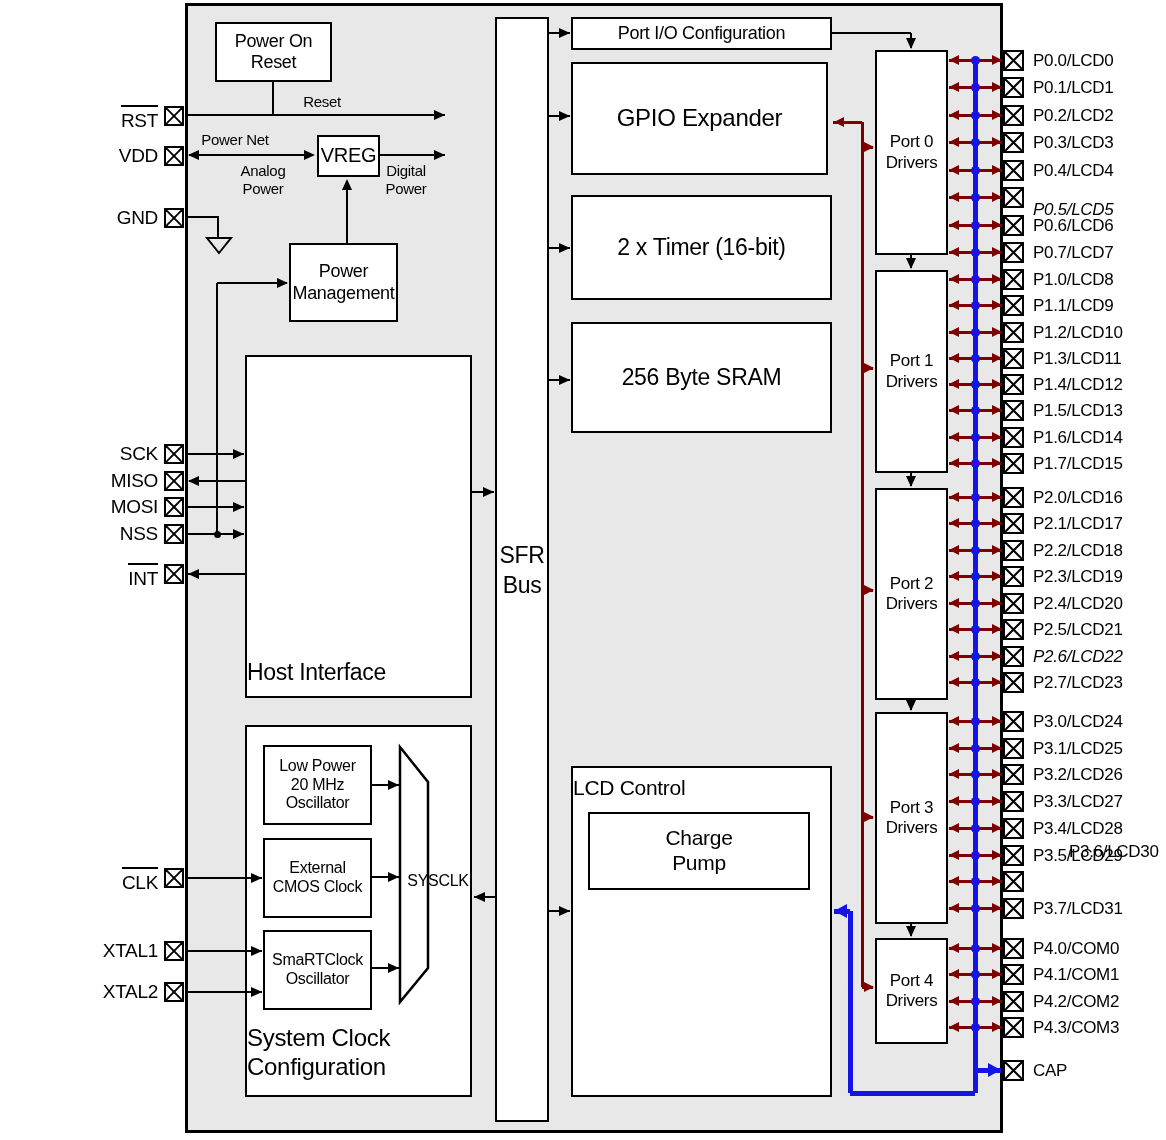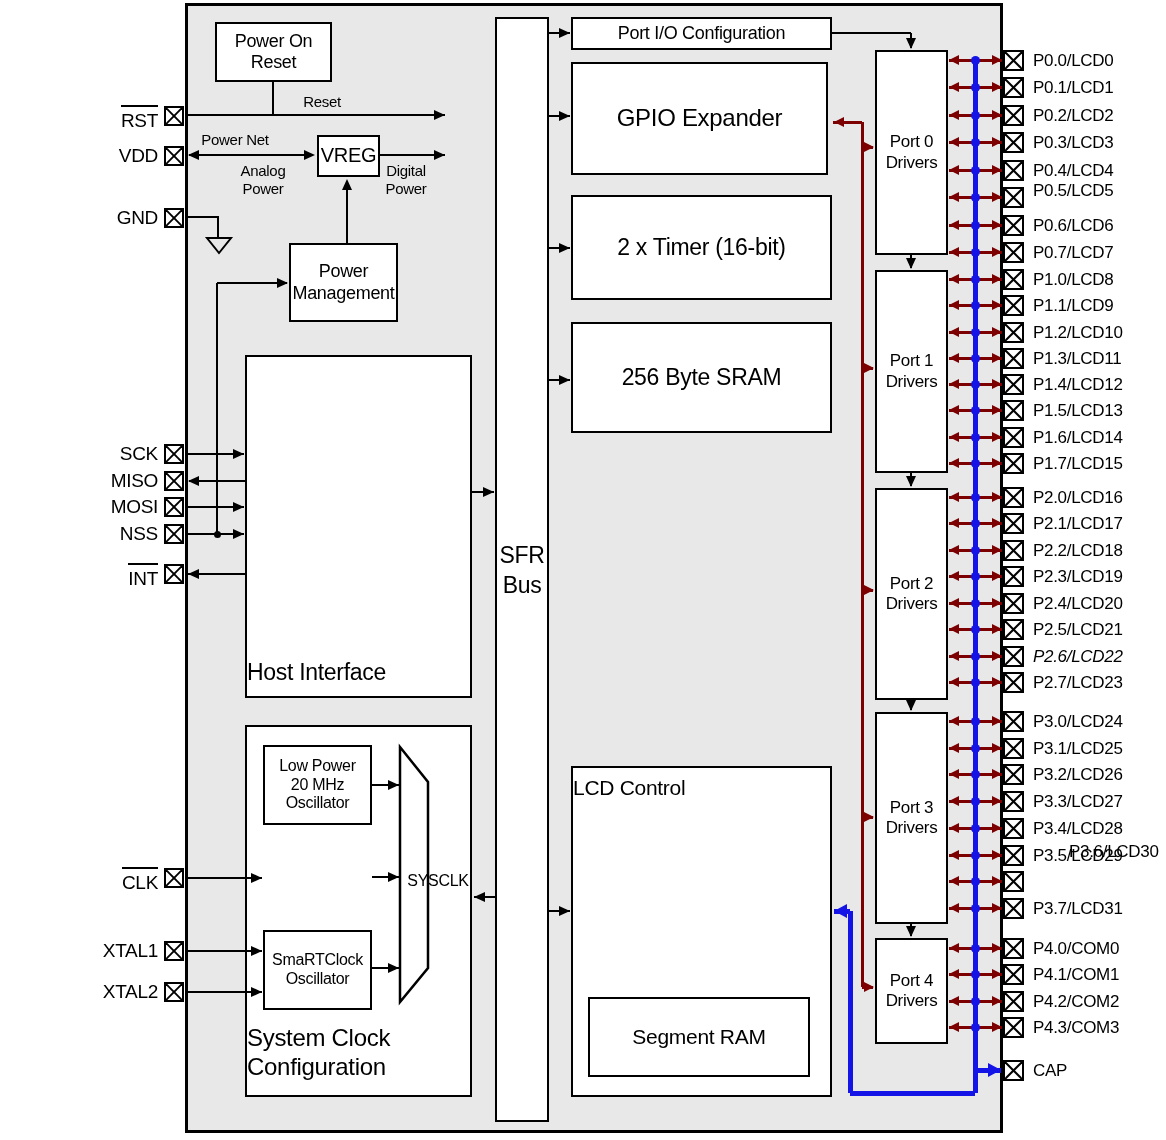--- a/index.html
+++ b/index.html
@@ -53,39 +53,42 @@
     <span class="box-title f23" style="bottom:10px">Host Interface</span>
   </div>
 
   <div class="box plain" style="left:245px;top:725px;width:227px;height:372px">
     <span class="box-title f24" style="bottom:14px">System Clock
 Configuration</span>
   </div>
   <div class="box f16" style="left:263px;top:745px;width:109px;height:80px">Low Power
 20 MHz
 Oscillator</div>
+  <div class="box f16" style="left:263px;top:838px;width:109px;height:80px">External
+CMOS Clock</div>
   <div class="box f16" style="left:263px;top:930px;width:109px;height:80px">SmaRTClock
 Oscillator</div>
   <svg class="shape" style="left:396px;top:743px" width="40" height="264">
     <polygon points="4,4 32,39 32,225 4,259" fill="#fff" stroke="#000" stroke-width="2.5"></polygon>
   </svg>
   <div class="wlabel" style="left:406px;top:872px;width:64px;font-size:16px">SYSCLK</div>
 
   <div class="box f23" id="sfr-bus" style="left:495px;top:17px;width:54px;height:1105px">SFR
 Bus</div>
 
   <div class="box f18" style="left:571px;top:17px;width:261px;height:33px">Port I/O Configuration</div>
   <div class="box f24" style="left:571px;top:62px;width:257px;height:113px">GPIO Expander</div>
   <div class="box f23" style="left:571px;top:195px;width:261px;height:105px">2 x Timer (16-bit)</div>
   <div class="box f23" style="left:571px;top:322px;width:261px;height:111px">256 Byte SRAM</div>
 
   <div class="box plain" style="left:571px;top:766px;width:261px;height:331px">
     <span class="box-title f21" style="top:8px">LCD Control</span>
   </div>
-  <div class="box f21" style="left:588px;top:997px;width:222px;height:80px">Segment RAM</div>
+  <div class="box f21" style="left:588px;top:812px;width:222px;height:78px">Charge
+Pump</div>
 
   <div id="wires">
       <div class="wire" style="left: 186px; top: 114px; width: 259px; height: 2px; background: rgb(0, 0, 0);"></div>
       <div class="ah" style="left: 434px; top: 109.5px; border-left: 11px solid rgb(0, 0, 0); border-top: 5.5px solid transparent; border-bottom: 5.5px solid transparent;"></div>
       <div class="wire" style="left: 272px; top: 82px; width: 2px; height: 33px; background: rgb(0, 0, 0);"></div>
       <div class="wire" style="left: 189px; top: 154px; width: 124px; height: 2px; background: rgb(0, 0, 0);"></div>
       <div class="ah" style="left: 188px; top: 149.5px; border-right: 11px solid rgb(0, 0, 0); border-top: 5.5px solid transparent; border-bottom: 5.5px solid transparent;"></div>
       <div class="ah" style="left: 304px; top: 149.5px; border-left: 11px solid rgb(0, 0, 0); border-top: 5.5px solid transparent; border-bottom: 5.5px solid transparent;"></div>
       <div class="wire" style="left: 380px; top: 154px; width: 65px; height: 2px; background: rgb(0, 0, 0);"></div>
       <div class="ah" style="left: 434px; top: 149.5px; border-left: 11px solid rgb(0, 0, 0); border-top: 5.5px solid transparent; border-bottom: 5.5px solid transparent;"></div>
@@ -324,21 +327,21 @@
 Drivers</div>
       <div class="box" style="left: 875px; top: 938px; width: 73px; height: 106px; font-size: 17px;">Port 4
 Drivers</div>
     </div>
   <div id="pins">
       <div class="rlabel" style="left: 1033px; top: 50px;">P0.0/LCD0</div>
       <div class="rlabel" style="left: 1033px; top: 77px;">P0.1/LCD1</div>
       <div class="rlabel" style="left: 1033px; top: 105px;">P0.2/LCD2</div>
       <div class="rlabel" style="left: 1033px; top: 132px;">P0.3/LCD3</div>
       <div class="rlabel" style="left: 1033px; top: 160px;">P0.4/LCD4</div>
-      <div class="rlabel" style="left: 1033px; top: 180px;">P0.5/LCD5</div>
+      <div class="rlabel" style="left: 1033px; top: 199px; font-style: italic;">P0.5/LCD5</div>
       <div class="rlabel" style="left: 1033px; top: 215px;">P0.6/LCD6</div>
       <div class="rlabel" style="left: 1033px; top: 242px;">P0.7/LCD7</div>
       <div class="rlabel" style="left: 1033px; top: 269px;">P1.0/LCD8</div>
       <div class="rlabel" style="left: 1033px; top: 295px;">P1.1/LCD9</div>
       <div class="rlabel" style="left: 1033px; top: 322px;">P1.2/LCD10</div>
       <div class="rlabel" style="left: 1033px; top: 348px;">P1.3/LCD11</div>
       <div class="rlabel" style="left: 1033px; top: 374px;">P1.4/LCD12</div>
       <div class="rlabel" style="left: 1033px; top: 400px;">P1.5/LCD13</div>
       <div class="rlabel" style="left: 1033px; top: 427px;">P1.6/LCD14</div>
       <div class="rlabel" style="left: 1033px; top: 453px;">P1.7/LCD15</div>

